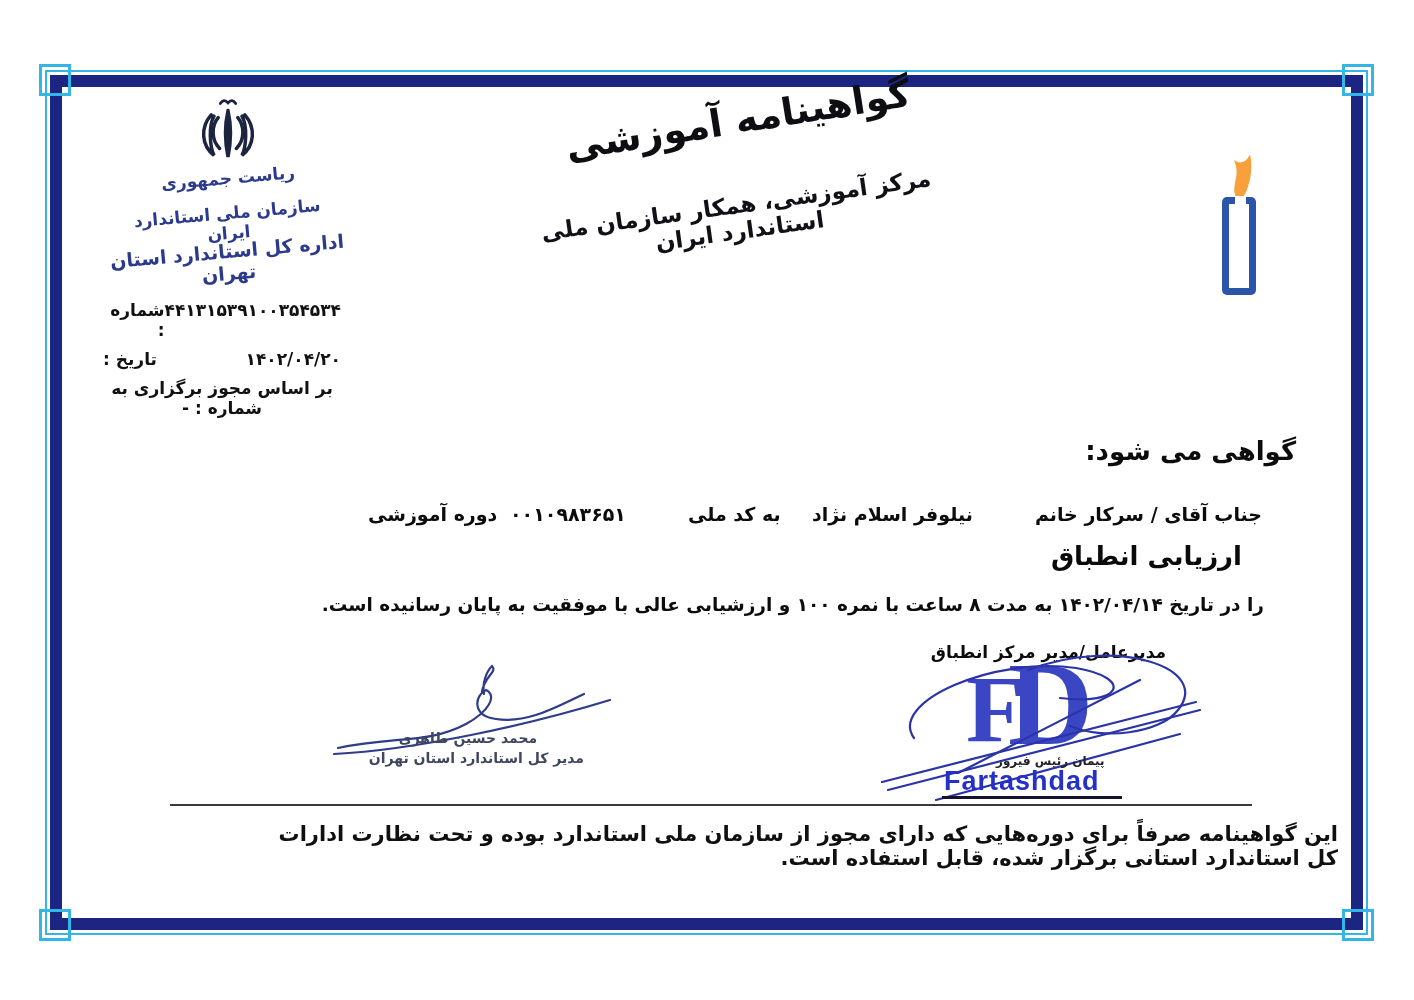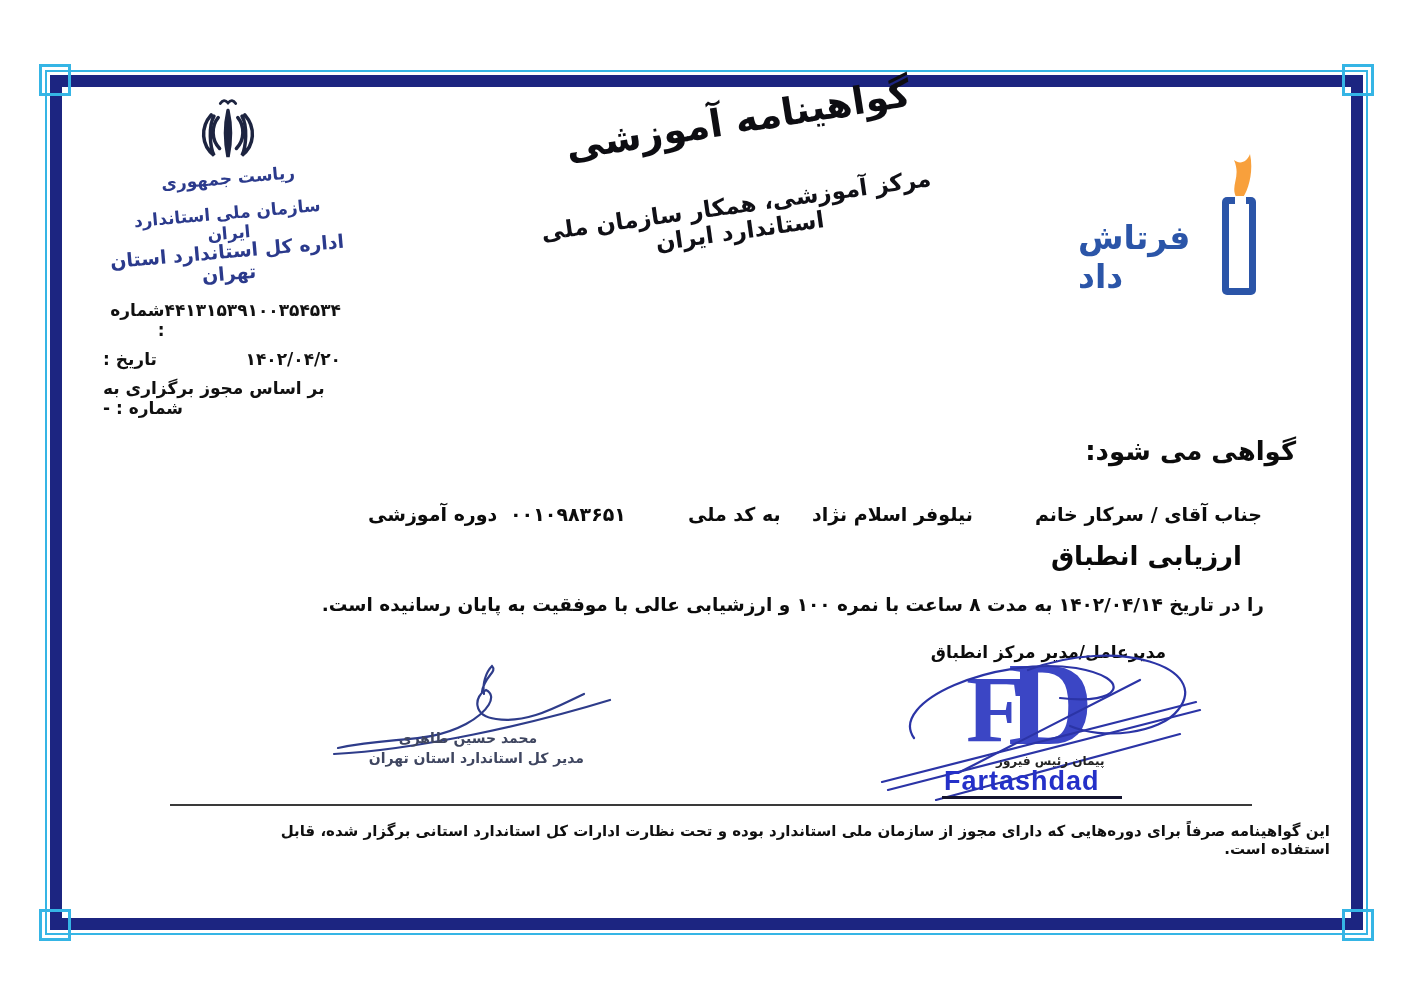--- a/index.html
+++ b/index.html
@@ -37,21 +37,21 @@
   
   .brand-name{left:1078px; top:218px; width:140px; font-size:33px; font-weight:800; color:#2b55a8; text-align:left;}
   .candle{left:1222px; top:197px; width:34px; height:98px; background:#2b55a8; border-radius:5px;}
   .candle-inner{position:absolute; left:7px; top:7px; right:7px; bottom:7px; background:#ffffff;}
   .candle-notch{position:absolute; top:-1px; left:13px; width:11px; height:9px; background:#ffffff;}
   .flame{left:1227px; top:152px; width:26px; height:48px;}
 
   
   .meta{left:103px; top:300px; width:238px; font-size:17px; font-weight:bold; color:#111;}
   .meta-row{display:flex; flex-direction:row-reverse; justify-content:space-between; margin-bottom:9px;}
-  .meta-line3{margin-top:2px; text-align:left;}
+  .meta-line3{margin-top:2px; text-align:center;}
 
   
   .certify{right:118px; top:436px; font-size:26px; font-weight:700; color:#0c0c0c;}
   .row-item{top:503px; font-size:19px; font-weight:bold; color:#0c0c0c; white-space:nowrap;}
   .salutation{right:152px;}
   .recipient{left:812px;}
   .code-label{left:688px;}
   .code-value{left:510px;}
   .course-label{left:368px;}
   .course-title{right:172px; top:541px; font-size:26px; font-weight:800; color:#0a0a0a;}
@@ -69,21 +69,21 @@
   .stamp-d{position:absolute; left:130px; top:6px; font-family:"Liberation Serif","DejaVu Serif",serif;
     font-size:118px; line-height:1; font-weight:bold; color:#3b46c5;}
   .stamp-person{position:absolute; left:118px; top:114px; font-size:12px; font-weight:bold; color:#222; z-index:5;}
   .stamp-latin{position:absolute; left:66px; top:126px; font-size:27px; font-weight:800; color:#2430c8;
     letter-spacing:1px; z-index:4; font-family:"Liberation Sans","DejaVu Sans",sans-serif;}
   .stamp-underline{position:absolute; left:64px; top:156px; width:180px; height:3px; background:#14142e; z-index:3;}
   .swirls{position:absolute; left:0; top:0; width:330px; height:170px; z-index:2;}
 
   
   .rule{left:170px; top:804px; width:1082px; height:2px; background:#3a3a3a;}
-  .footer-note{right:84px; top:822px; width:1070px; text-align:right; font-size:15px; font-weight:bold; color:#101010;}
+  .footer-note{right:76px; top:822px; width:1070px; text-align:right; font-size:21px; font-weight:bold; color:#101010;}
 </style>
 </head>
 <body>
 
 <div class="page">
 
   <div class="border-cyan"></div>
   <div class="border-navy"></div>
   <div class="corner tl"></div>
   <div class="corner tr"></div>
@@ -100,21 +100,20 @@
       <path d="M74 26 C90 44 88 70 70 84 C76 72 78 42 70 28"></path>
     </g>
   </svg>
   <div class="abs fa hl-line hl1">ریاست جمهوری</div>
   <div class="abs fa hl-line hl2">سازمان ملی استاندارد ایران</div>
   <div class="abs fa hl-line hl3">اداره کل استاندارد استان تهران</div>
 
   <div class="abs fa cal-title">گواهینامه آموزشی</div>
   <div class="abs fa cal-sub">مرکز آموزشی، همکار سازمان ملی استاندارد ایران</div>
 
-  <div class="abs fa brand-name">فرتاش داد</div>
   <svg class="abs flame" viewBox="0 0 26 48">
     <path d="M11 48 C1 34 15 27 7 8 C13 13 20 10 23 2 C27 20 21 40 14 48 Z" fill="#f8a03c"></path>
   </svg>
   <div class="abs candle">
     <div class="candle-inner"></div>
     <div class="candle-notch"></div>
   </div>
 
   <div class="abs fa meta">
     <div class="meta-row">

